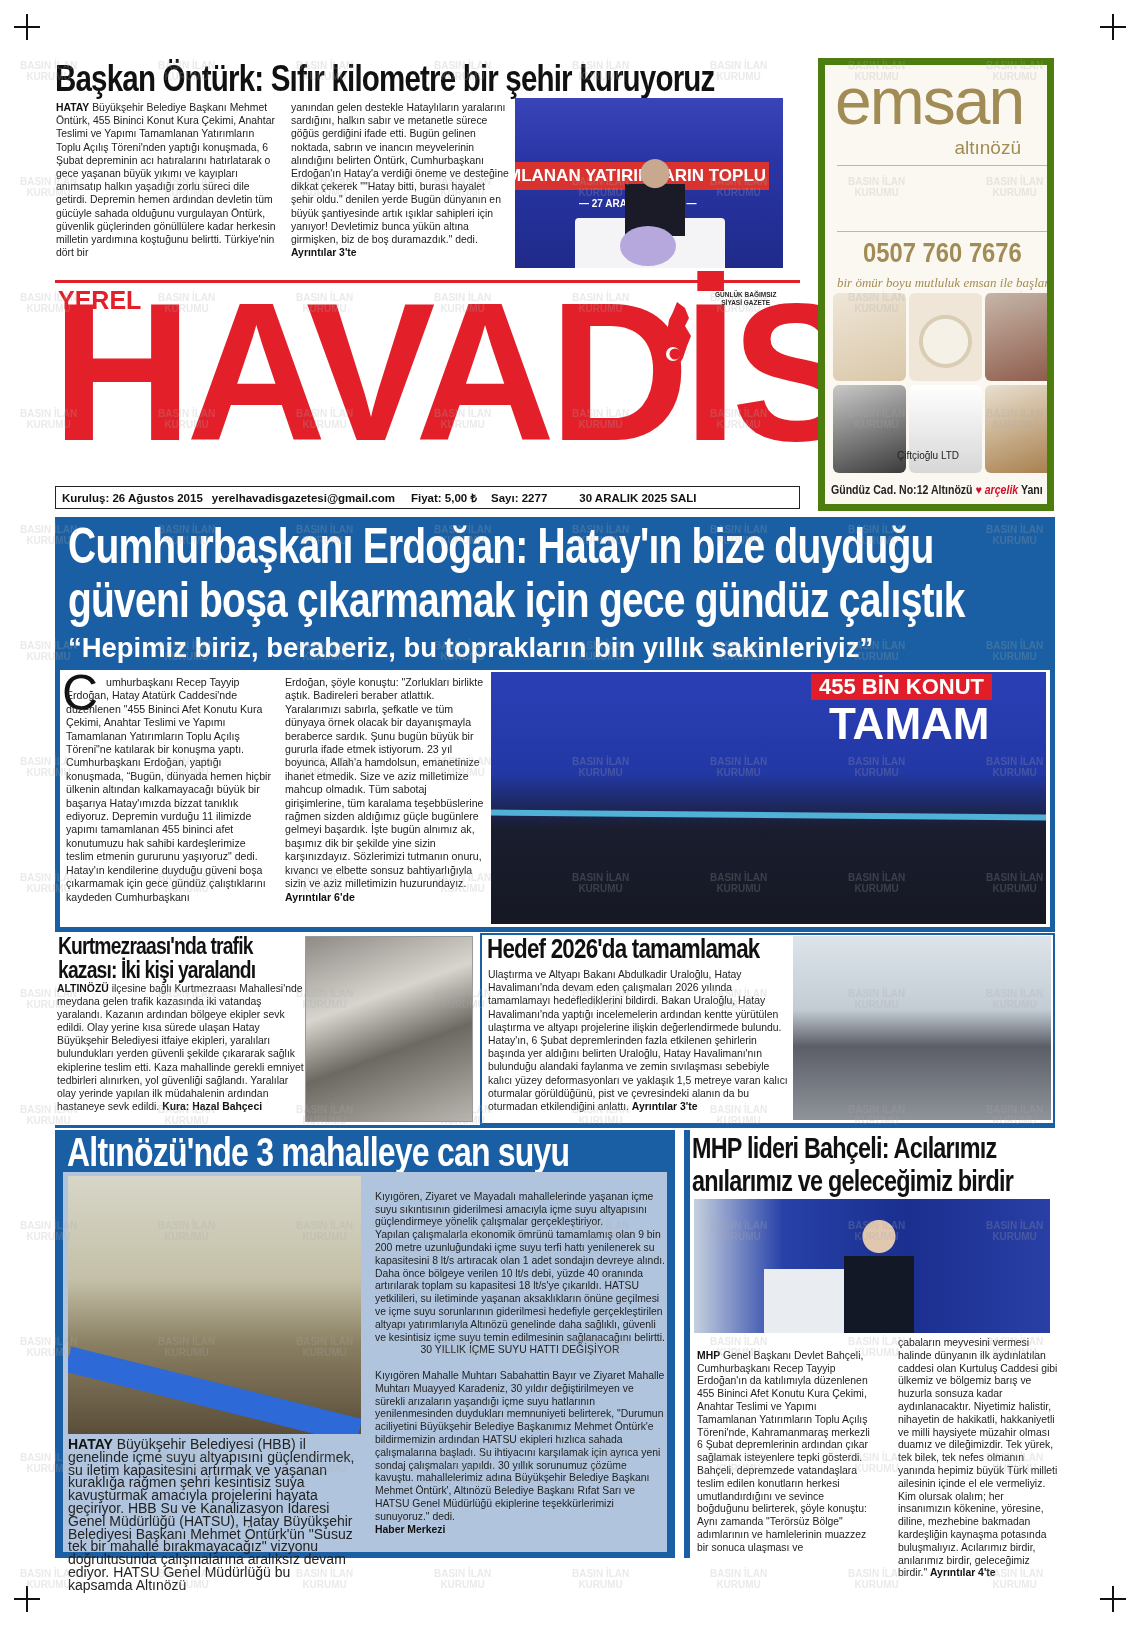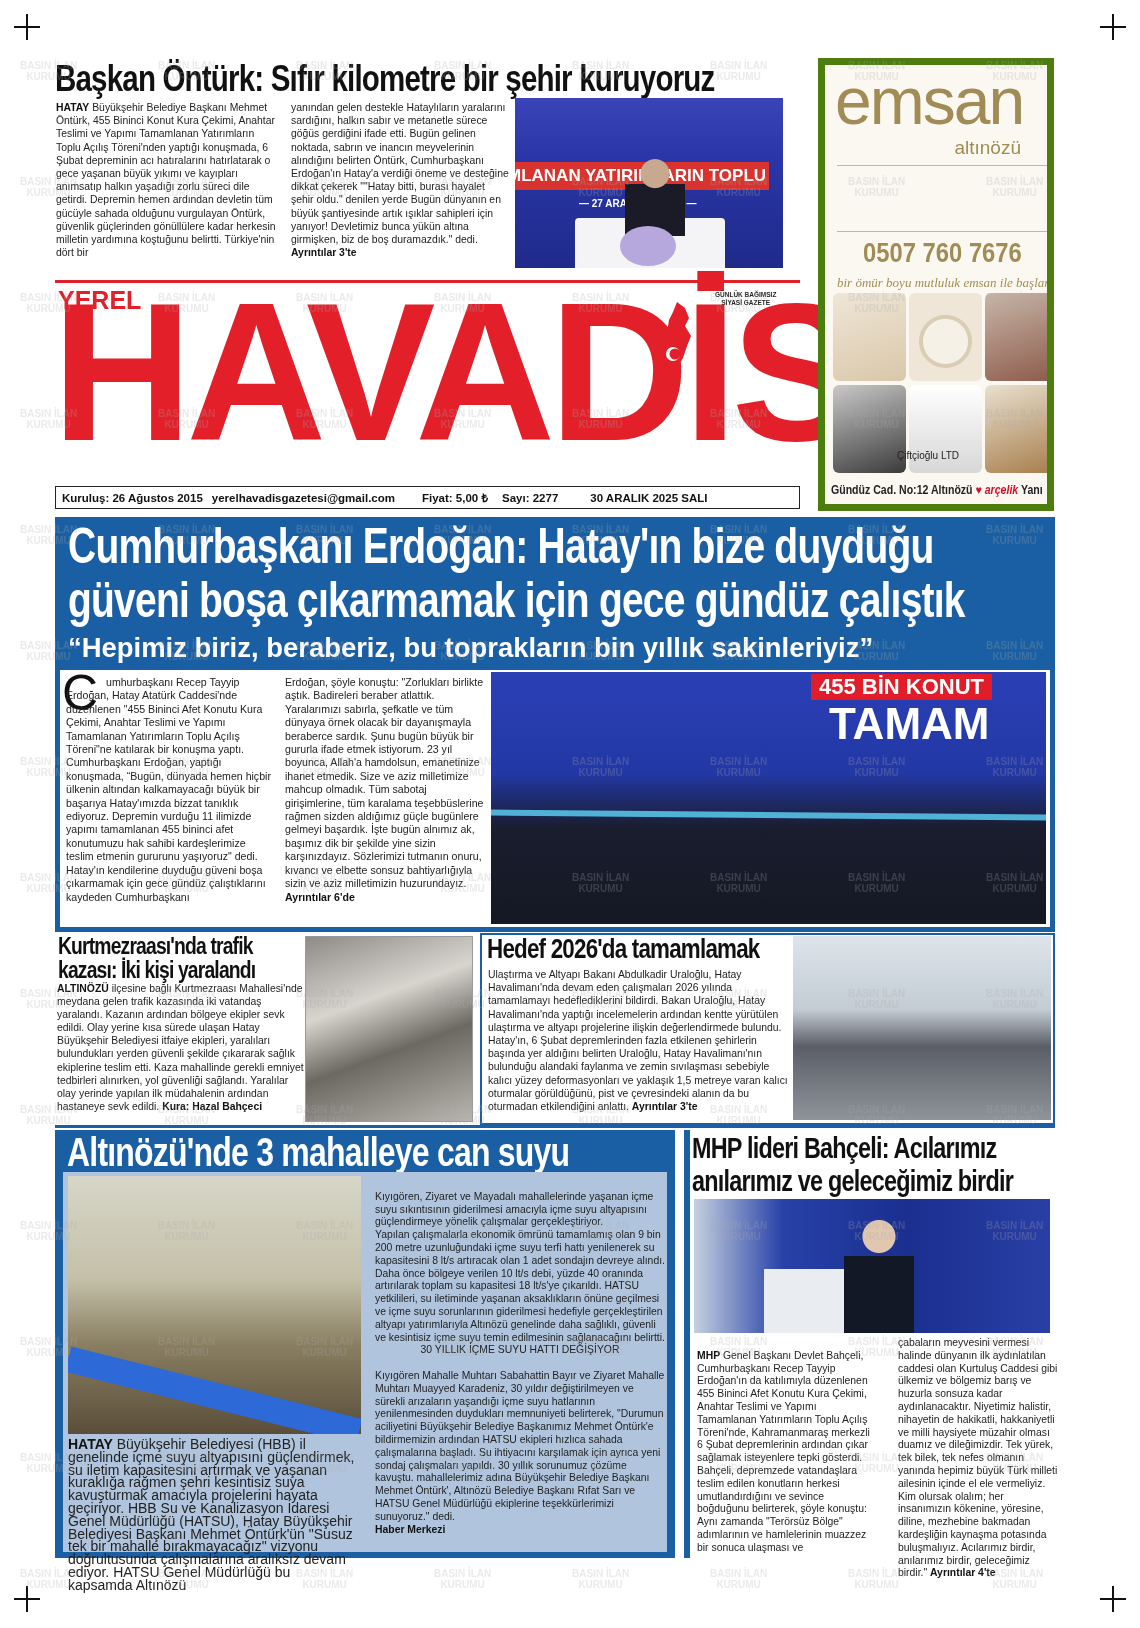--- a/index.html
+++ b/index.html
@@ -114,21 +114,21 @@
   <path d="M22 0 L30 6 L34 16 L30 24 L36 34 L32 44 L28 56 L22 66 L18 80 L12 92 L4 84 L8 72 L4 60 L10 50 L6 40 L12 30 L14 18 L18 10 Z" fill="#e3202a"></path>
   <circle cx="18" cy="52" r="7" fill="#fff"></circle>
     <circle cx="20" cy="52" r="5.5" fill="#e3202a"></circle>
 </svg>
 <div class="abs" id="tagline">
   <div>GÜNLÜK BAĞIMSIZ</div>
   <div>SİYASİ GAZETE</div>
 </div>
 <div class="abs" id="info-bar">
   <span style="margin-right:9px;">Kuruluş: 26 Ağustos 2015</span>
-  <span style="margin-right:27px;">yerelhavadisgazetesi@gmail.com</span>
+  <span style="margin-right:16px;">yerelhavadisgazetesi@gmail.com</span>
   <span style="margin-right:14px;">Fiyat: 5,00 ₺</span>
   <span style="margin-right:32px;">Sayı: 2277</span>
   <span>30 ARALIK 2025 SALI</span>
 </div>
 
 <div class="abs" id="ad">
   <div id="ad-logo">emsan</div>
   <div id="ad-sub">altınözü</div>
   <div class="ad-line" style="top:100px;"></div>
   <div class="ad-line" style="top:166px;"></div>

